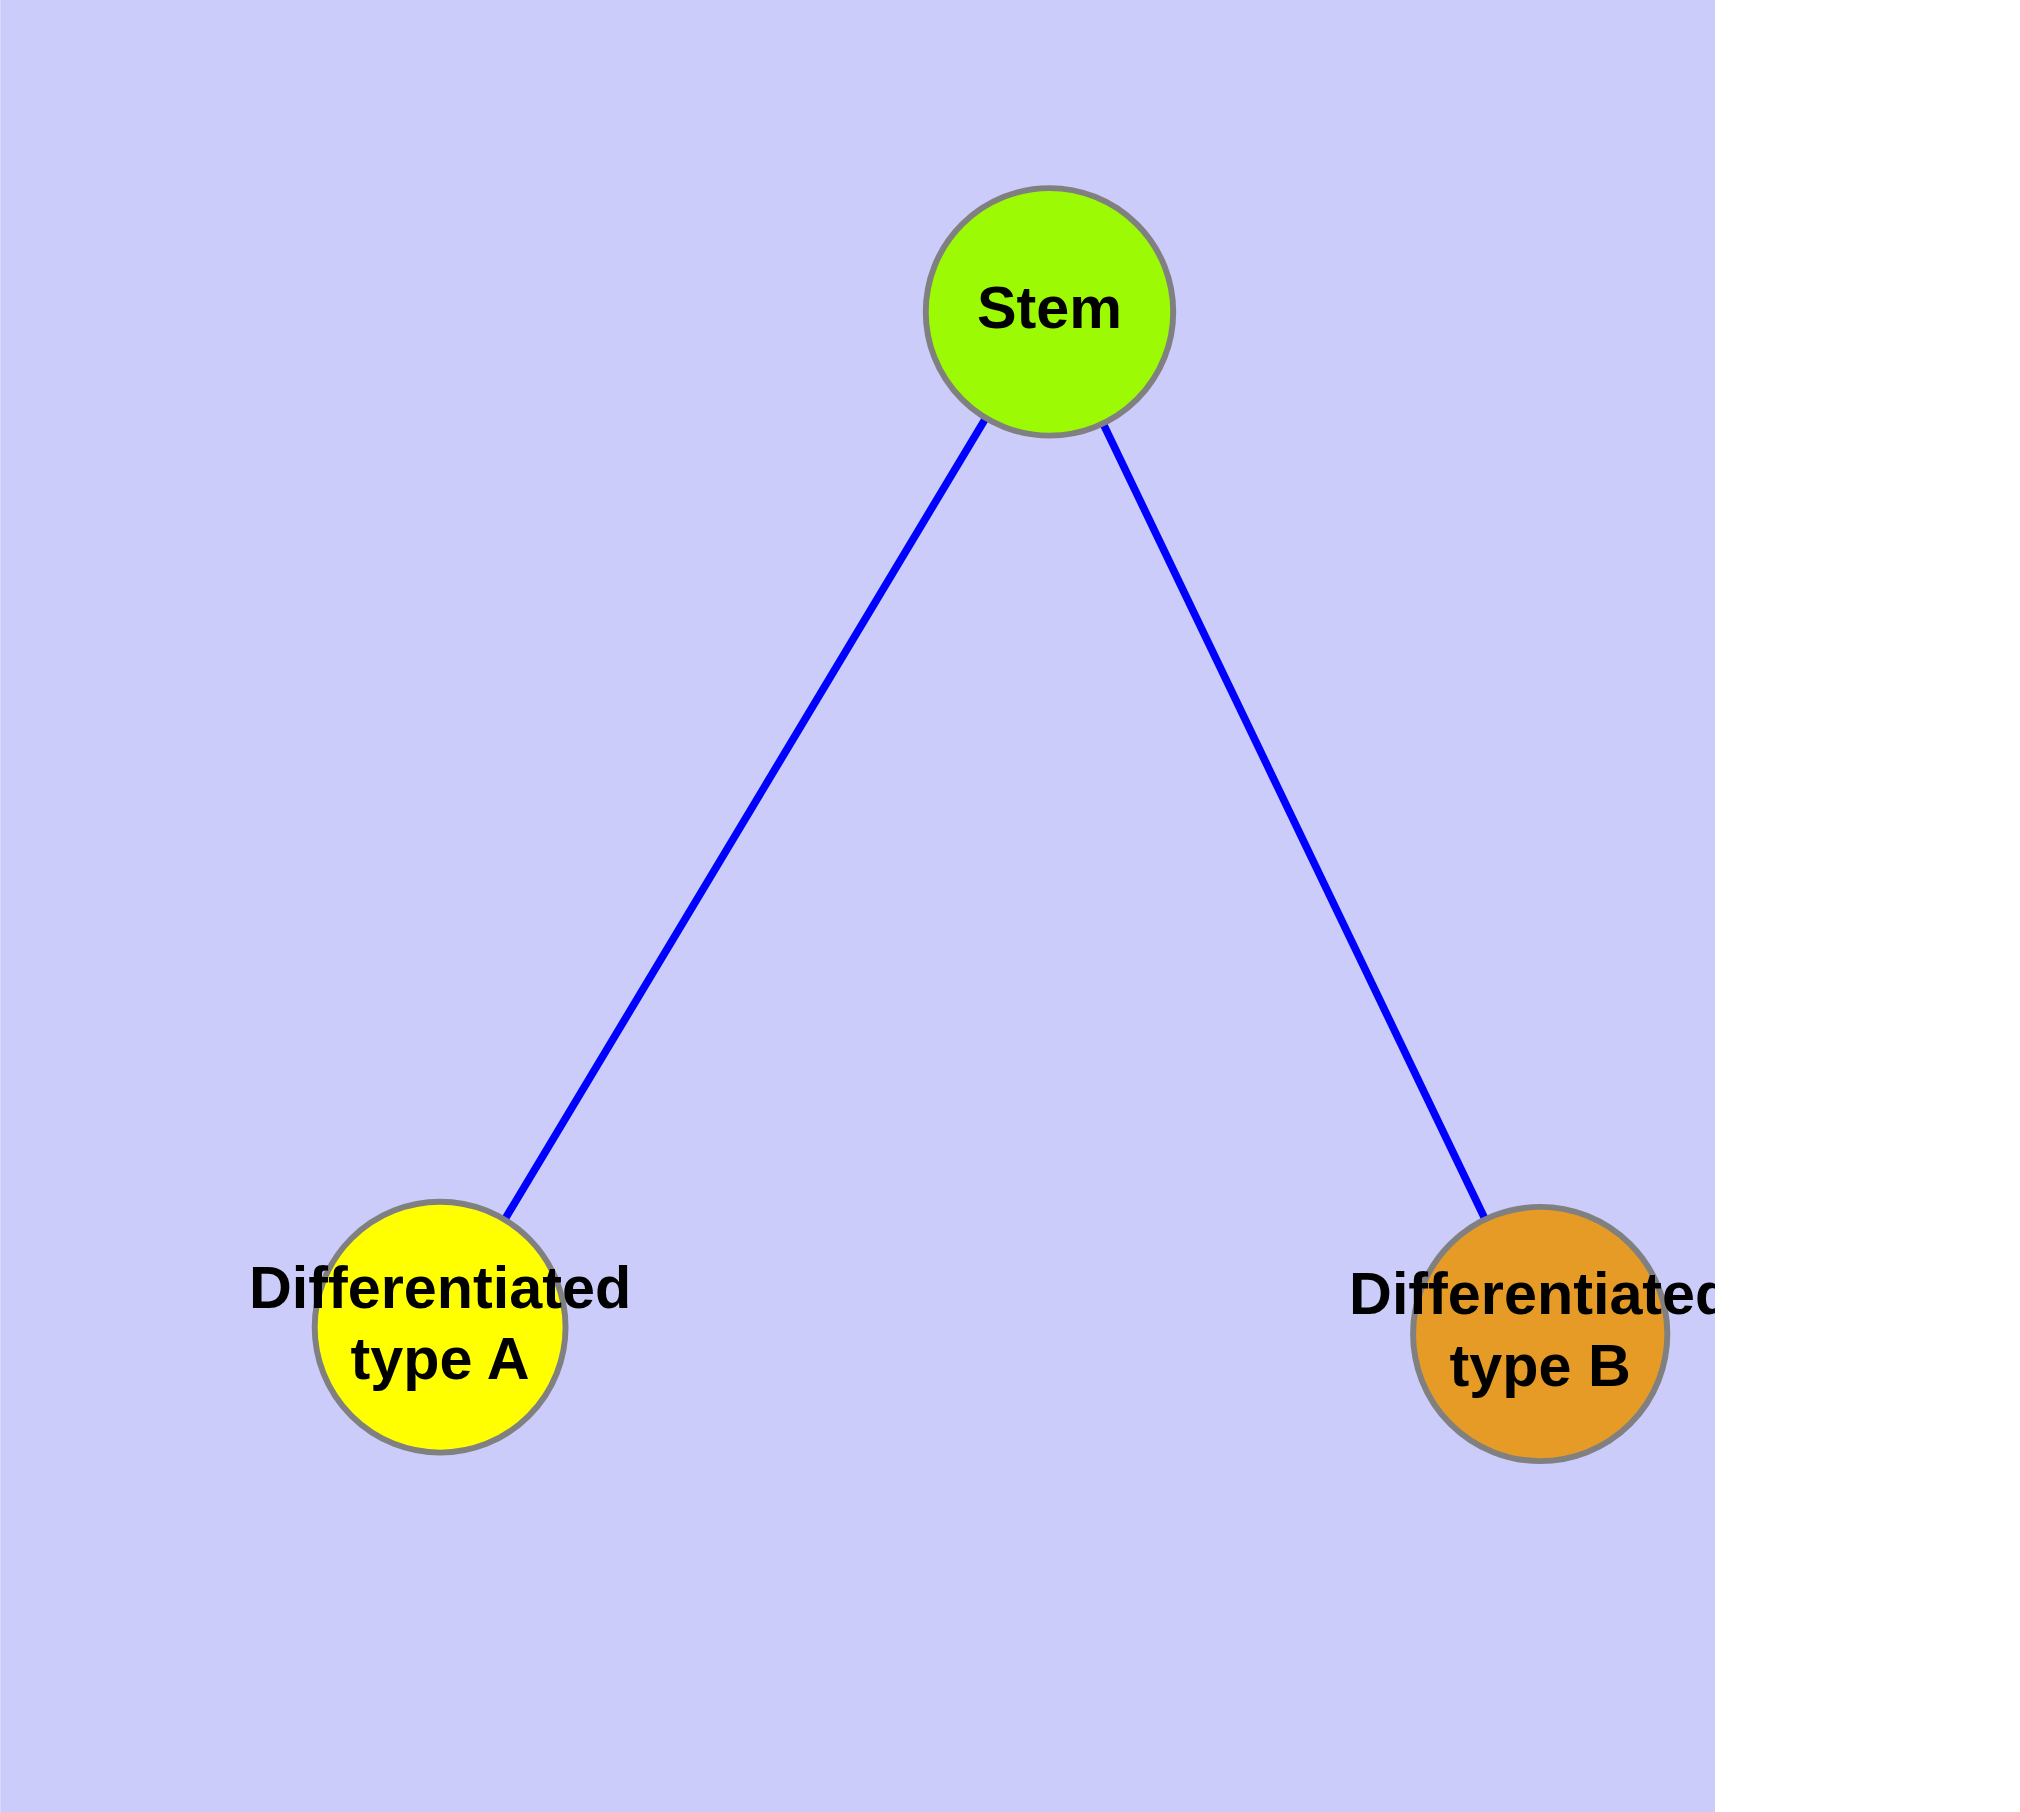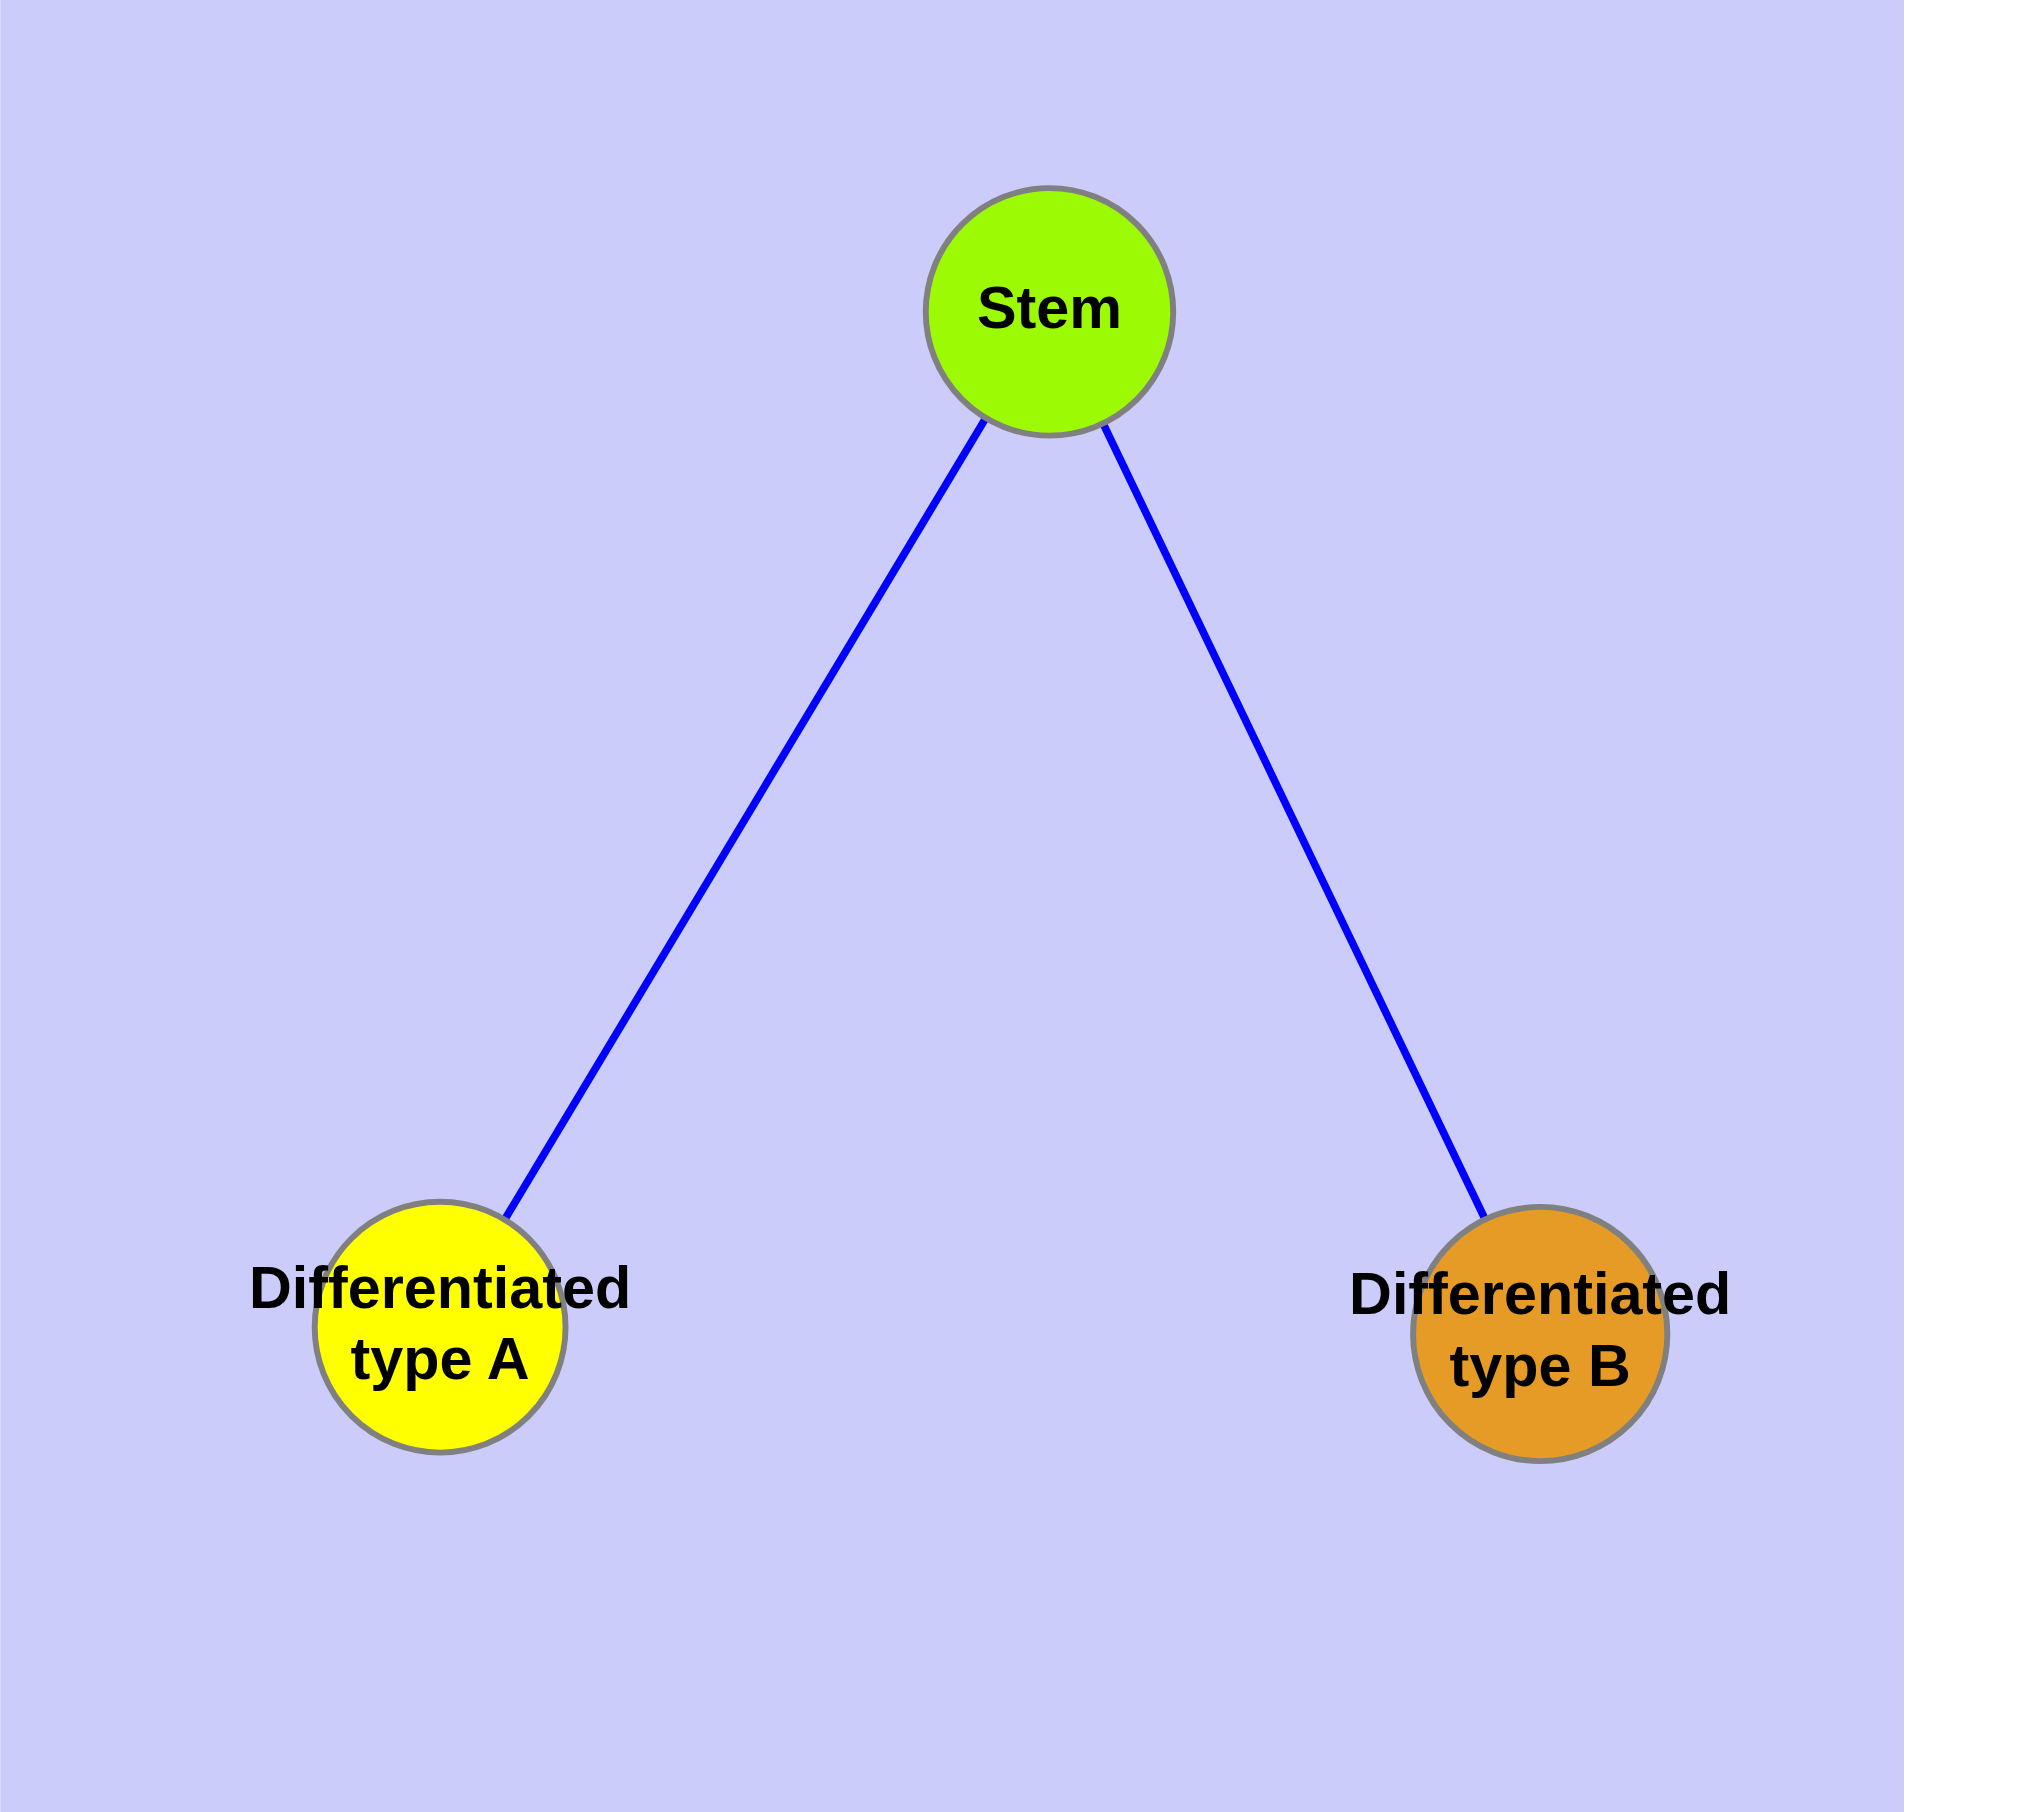--- a/index.html
+++ b/index.html
@@ -28,21 +28,21 @@
     font-size: 70px;
     fill: #000000;
     dominant-baseline: middle;
     text-anchor: middle;
     white-space: pre;
   }
 </style>
 </head>
 <body>
 
-<div id="canvas" style="width: 1904px; height: 1812px;">
+<div id="canvas" style="width: 1715px; height: 1812px;">
   <svg id="diagram-svg" viewBox="0 0 2384 2138">
 
     <rect id="bg-rect" x="0" y="0" width="2384" height="2138" fill="#ccccfa"></rect>
 
     <g id="edges-layer">
         <line x1="1238" y1="368" x2="519" y2="1566" stroke="#0000ff" stroke-width="9" stroke-linecap="round"></line>
         <line x1="1238" y1="368" x2="1817" y2="1574" stroke="#0000ff" stroke-width="9" stroke-linecap="round"></line>
       </g>
     <g id="nodes-layer">
         <circle cx="1238" cy="368" r="146" fill="#9cfa04" stroke="#808080" stroke-width="7"></circle>

